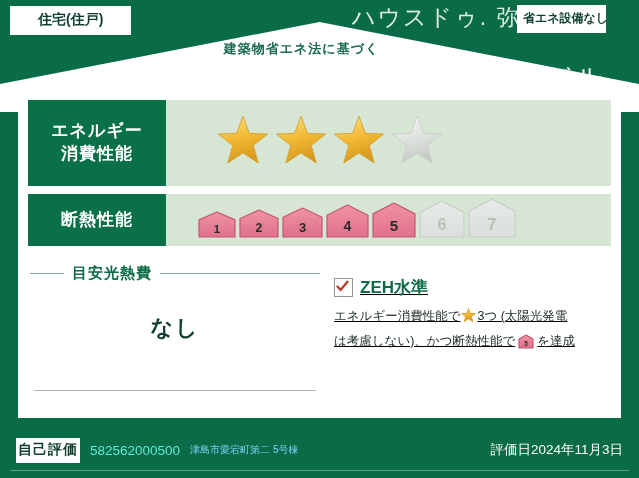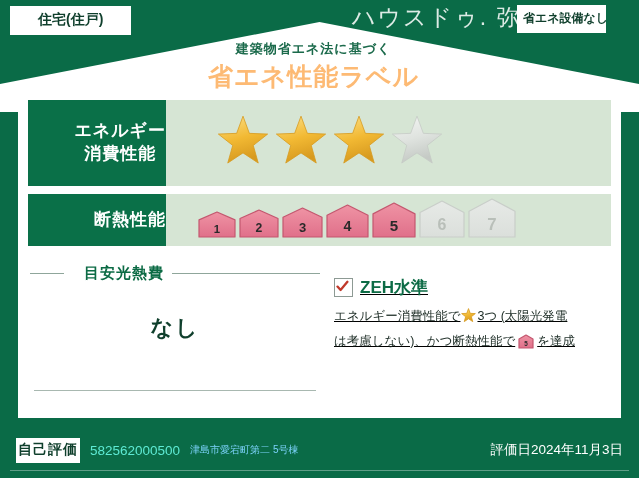--- a/index.html
+++ b/index.html
@@ -57,49 +57,49 @@
 
   
   #roof{
     position:absolute;top:22px;left:0;width:639px;height:90px;
     z-index:2;
   }
   #roof svg{display:block;}
 
   #title-block{
     position:absolute;top:40px;left:0;width:603px;
-    text-align:center;z-index:3;padding-left:12px;
+    text-align:center;z-index:3;
   }
   #title-sub{
     font-size:13px;font-weight:bold;color:#1b6a4b;letter-spacing:1px;
     margin-bottom:2px;
   }
   #title-main{
-    font-size:25px;font-weight:bold;color:#fdba74;letter-spacing:1px;
+    font-size:25px;font-weight:normal;color:#ffffff;letter-spacing:1px;text-align:right;
   }
 
   
   #body-card{
     position:absolute;
     top:88px;left:18px;
     width:603px;height:330px;
     background:#ffffff;
     z-index:2;
   }
 
   
   .perf-row{display:flex;align-items:stretch;}
   #row-energy{margin:12px 10px 0 10px;height:86px;}
   #row-insul{margin:8px 10px 0 10px;height:52px;}
 
   .row-key{
     background:#0a7048;
     color:#ffffff;
     font-size:17px;font-weight:bold;
-    display:flex;align-items:center;justify-content:flex-end;
+    display:flex;align-items:center;justify-content:center;
     text-align:center;line-height:1.35;
     width:138px;flex:none;
     letter-spacing:1px;
   }
   .row-val{
     background:#d6e5d4;
     flex:1;
     display:flex;align-items:center;
     padding-left:8px;
   }
@@ -117,21 +117,20 @@
 
   #cost-head{
     display:flex;align-items:center;gap:8px;
     margin-top:4px;
   }
   #cost-head .rule{flex:1;height:1px;background:#8fa69b;}
   #cost-head .rule.short{max-width:34px;}
   #cost-title{
     font-size:15px;font-weight:bold;color:#0c6b45;letter-spacing:1px;
     white-space:nowrap;
-    margin-left:12px;
   }
   #cost-value{
     text-align:center;
     font-size:22px;font-weight:bold;color:#0f3f2c;
     margin-top:30px;
     letter-spacing:2px;
   }
   #cost-rule-bottom{
     position:absolute;left:4px;right:4px;top:130px;
     height:1px;background:#a8b8b0;

